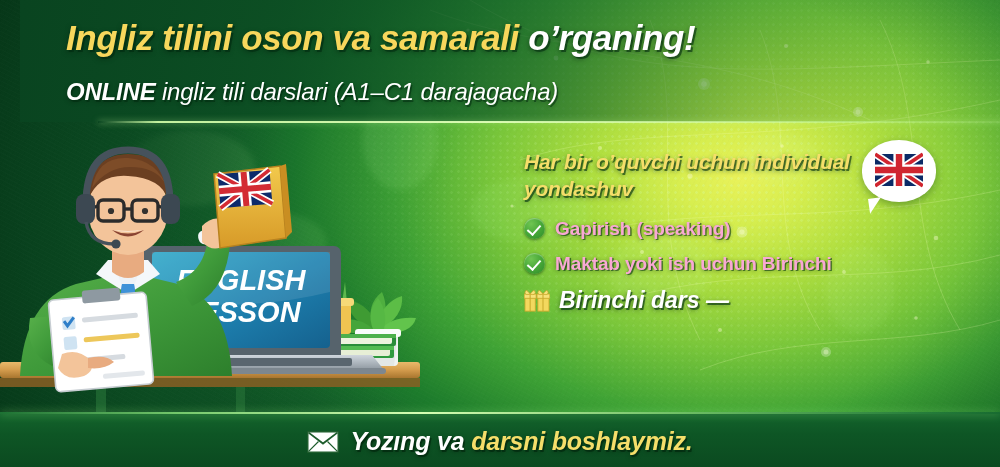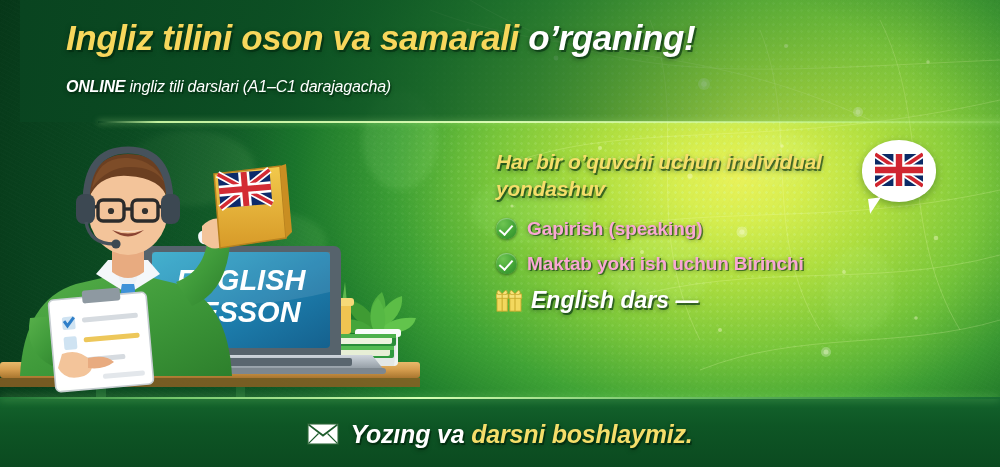--- a/index.html
+++ b/index.html
@@ -77,35 +77,35 @@
   .headline {
     position:absolute; left:46px; top:18px;
     font-size:35px; font-weight:bold; font-style:italic;
     letter-spacing:-.4px; white-space:nowrap;
     text-shadow:2px 2px 0 rgba(0,40,14,.55), 0 2px 5px rgba(0,30,10,.5);
   }
   .hl-a { color:#f7d75c; }
   .hl-b { color:#ffffff; }
   .subline {
     position:absolute; left:46px; top:78px;
-    font-size:16px; font-style:italic; color:#ffffff;
+    font-size:24px; font-style:italic; color:#ffffff;
     letter-spacing:-.2px; white-space:nowrap;
     text-shadow:1.5px 1.5px 0 rgba(0,40,14,.5), 0 2px 4px rgba(0,30,10,.45);
   }
   .subline .bold { font-weight:bold; }
   .hdr-rule {
     position:absolute; left:78px; top:121px; width:1000px; height:2px;
     background:linear-gradient(90deg,
       rgba(190,245,150,0) 0%, rgba(205,250,165,.95) 6%,
       rgba(225,255,185,.95) 40%, rgba(200,250,160,.55) 74%, rgba(180,240,140,0) 100%);
     box-shadow:0 0 6px rgba(200,255,160,.55);
   }
 
   
-  .panel { position:absolute; left:496px; top:148px; width:432px; }
+  .panel { position:absolute; left:524px; top:148px; width:432px; }
   .panel-title {
     font-size:21px; font-weight:bold; font-style:italic;
     color:#f5de6a; line-height:1.3; letter-spacing:-.2px;
     text-shadow:1.5px 1.5px 0 rgba(0,45,16,.6), 0 2px 5px rgba(0,30,10,.5);
   }
   .feat-list { margin-top:14px; }
   .feat {
     display:flex; align-items:center; gap:10px;
     margin-bottom:11px; height:24px;
   }
@@ -147,21 +147,21 @@
     border-bottom:15px solid transparent;
     transform:rotate(-8deg);
   }
   .flag { position:absolute; left:13px; top:12px; width:48px; height:36px; border-radius:3px; overflow:hidden; }
 
   
   .art { position:absolute; left:0; top:118px; width:500px; height:300px; }
 
   
   .footer {
-    position:absolute; left:0; bottom:0; width:1000px; height:70px;
+    position:absolute; left:0; bottom:0; width:1000px; height:55px;
     background:linear-gradient(180deg, #14652d 0%, #0e5625 40%, #0b4a20 100%);
   }
   .foot-rule {
     position:absolute; left:0; top:0; width:1000px; height:2px;
     background:linear-gradient(90deg,
       rgba(80,190,90,.15) 0%, rgba(150,235,130,.75) 18%,
       rgba(215,255,180,1) 42%, rgba(150,230,125,.7) 68%,
       rgba(90,200,100,.25) 92%, rgba(60,170,80,.1) 100%);
     box-shadow:0 0 8px rgba(170,255,140,.6);
   }
@@ -419,21 +419,21 @@
       <svg class="gift" viewBox="0 0 30 28">
         <rect x="1" y="11" width="12" height="16" fill="#f3d85e" stroke="#c9a92c" stroke-width="1"></rect>
         <rect x="0" y="7" width="14" height="5" fill="#f7e279" stroke="#c9a92c" stroke-width="1"></rect>
         <path d="M7,7 v20" stroke="#c9a92c" stroke-width="1.2"></path>
         <path d="M7,7 q-5,-7 -6,-2 q0,4 6,2 z M7,7 q5,-7 6,-2 q0,4 -6,2 z" fill="#f7e279" stroke="#c9a92c" stroke-width=".9"></path>
         <rect x="16" y="11" width="13" height="16" fill="#f3d85e" stroke="#c9a92c" stroke-width="1"></rect>
         <rect x="15" y="7" width="15" height="5" fill="#f7e279" stroke="#c9a92c" stroke-width="1"></rect>
         <path d="M22,7 v20" stroke="#c9a92c" stroke-width="1.2"></path>
         <path d="M22,7 q-5,-7 -6,-2 q0,4 6,2 z M22,7 q5,-7 6,-2 q0,4 -6,2 z" fill="#f7e279" stroke="#c9a92c" stroke-width=".9"></path>
       </svg>
-      <span class="w">English dars — </span>
+      <span class="w">Birinchi dars — </span>
     </div>
   </div>
 
   <div class="footer">
     <div class="foot-rule"></div>
     <div class="foot-inner">
       <svg class="env" viewBox="0 0 32 22">
         <rect x="0.8" y="0.8" width="30.4" height="20.4" fill="#ffffff" stroke="#1d5c2c" stroke-width="1.4"></rect>
         <path d="M1.6,1.6 L16,12.5 L30.4,1.6" fill="none" stroke="#1d5c2c" stroke-width="1.8"></path>
         <path d="M1.6,20.4 L11.5,10.5 M30.4,20.4 L20.5,10.5" fill="none" stroke="#1d5c2c" stroke-width="1.2"></path>

